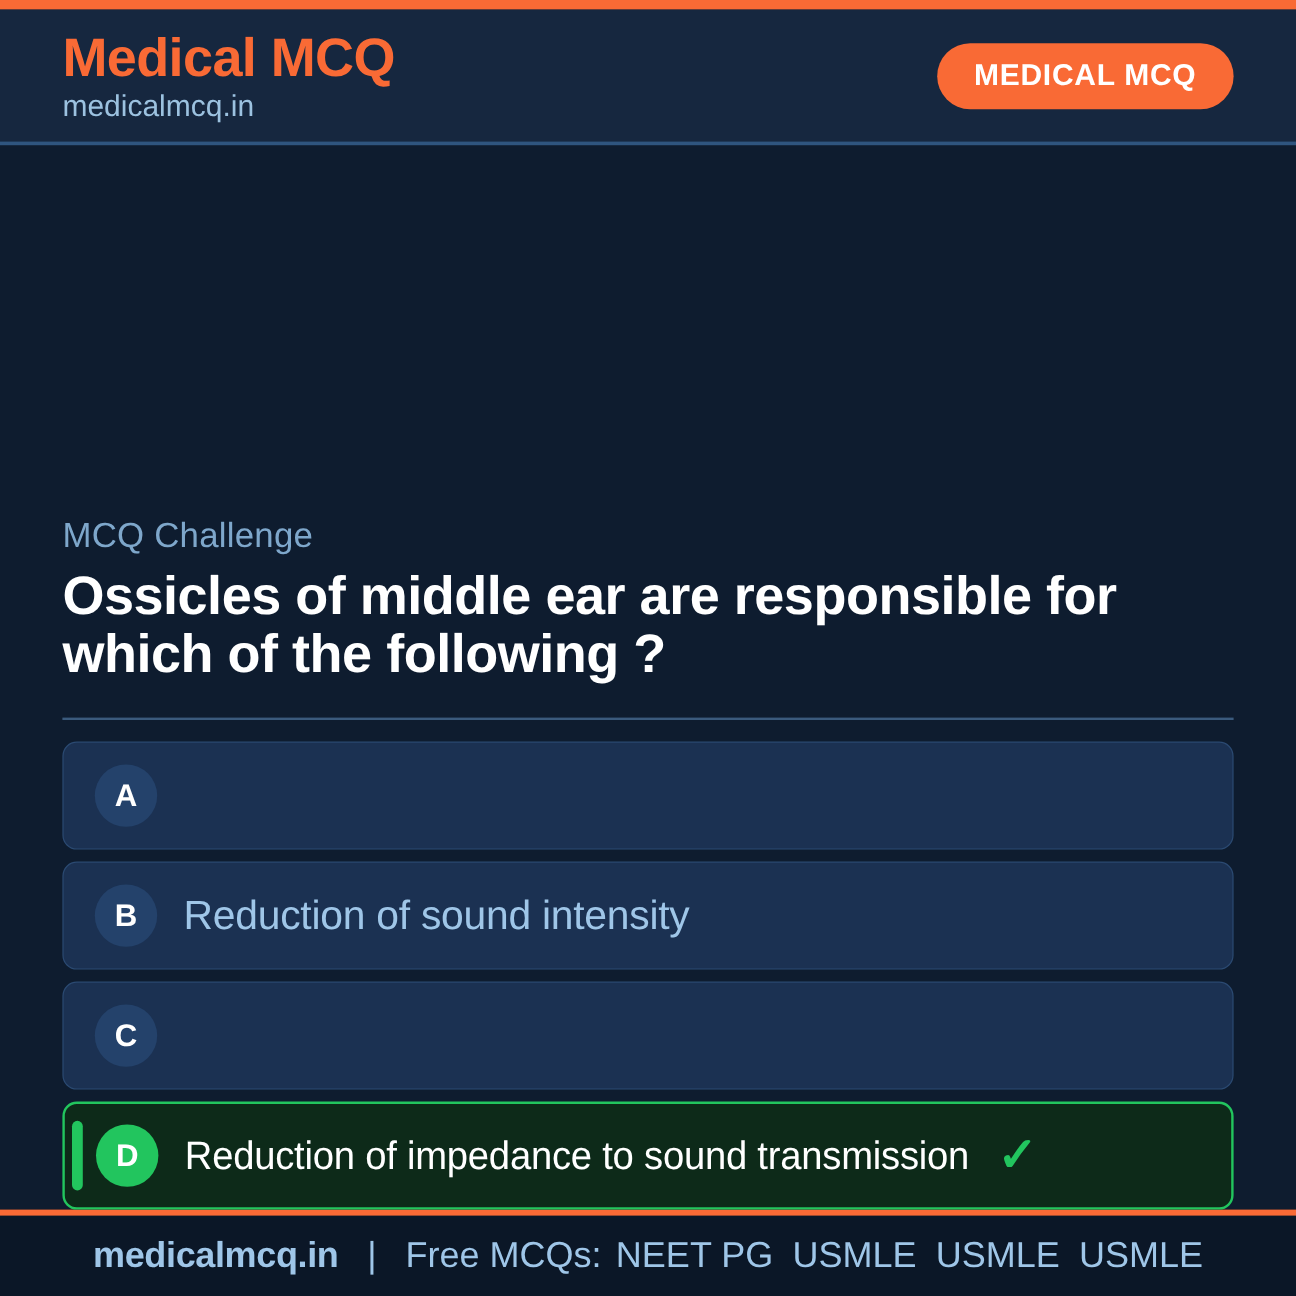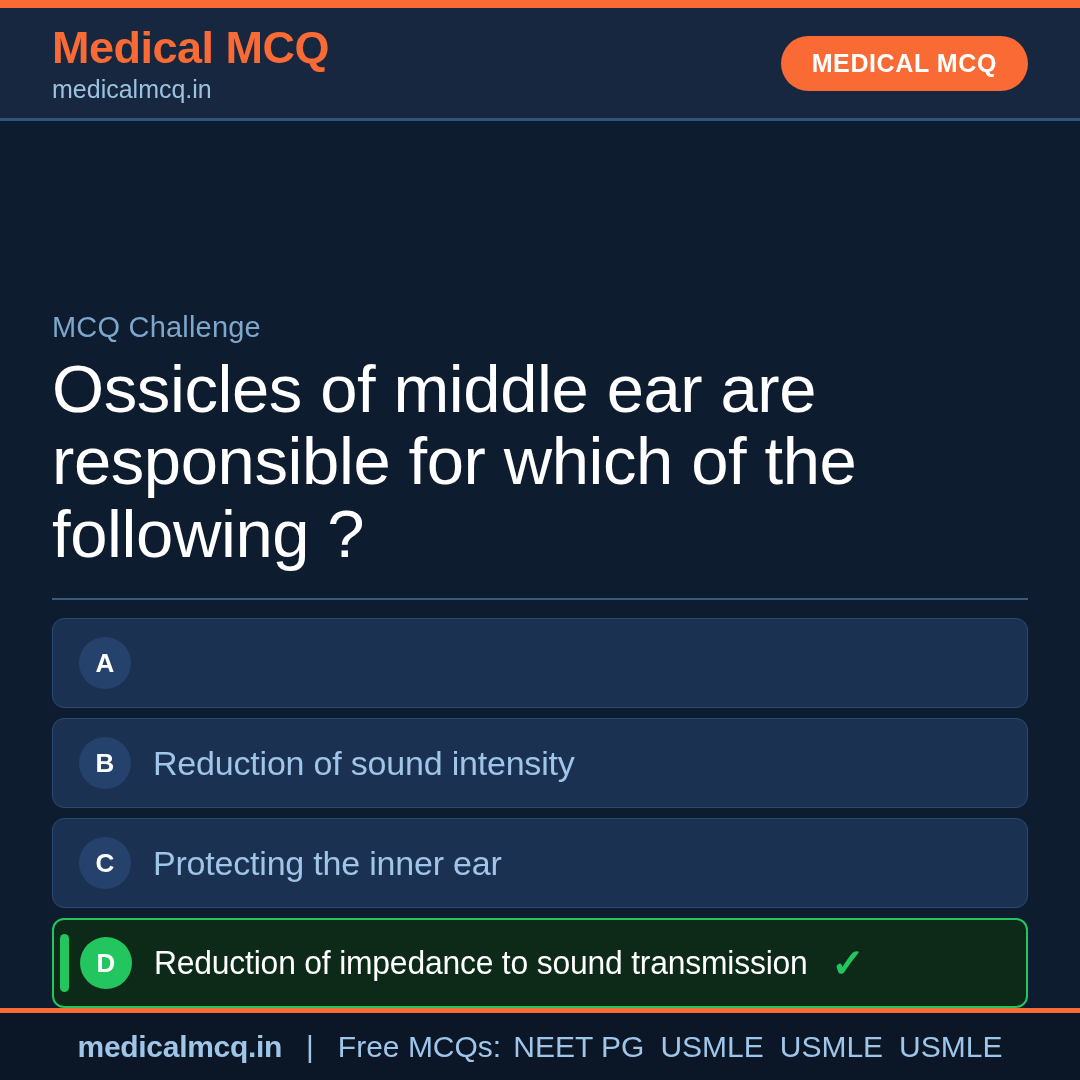--- a/index.html
+++ b/index.html
@@ -84,22 +84,22 @@
     width: 100%;
     margin-top: -34px;
   }
   .eyebrow {
     font-size: 29px;
     color: #7ea7cb;
     margin-bottom: 9px;
     letter-spacing: 0.2px;
   }
   .question {
-    font-size: 67px;
-    font-weight: normal;
+    font-size: 45px;
+    font-weight: bold;
     color: #ffffff;
     line-height: 1.08;
     letter-spacing: -0.4px;
     max-width: 880px;
   }
   .divider {
     height: 2px;
     background: #3a5a7d;
     margin: 28px 0 18px 0;
     width: 100%;
@@ -256,21 +256,20 @@
         <div class="option">
 
           <div class="opt-badge">B</div>
           <div class="opt-text">Reduction of sound intensity</div>
 
         </div>
 
         <div class="option">
 
           <div class="opt-badge">C</div>
-          <div class="opt-text">Protecting the inner ear</div>
 
         </div>
 
         <div class="option correct">
           <div class="accent-bar"></div>
           <div class="opt-badge">D</div>
           <div class="opt-text">Reduction of impedance to sound transmission</div>
           <div class="opt-check">✓</div>
         </div>
 

